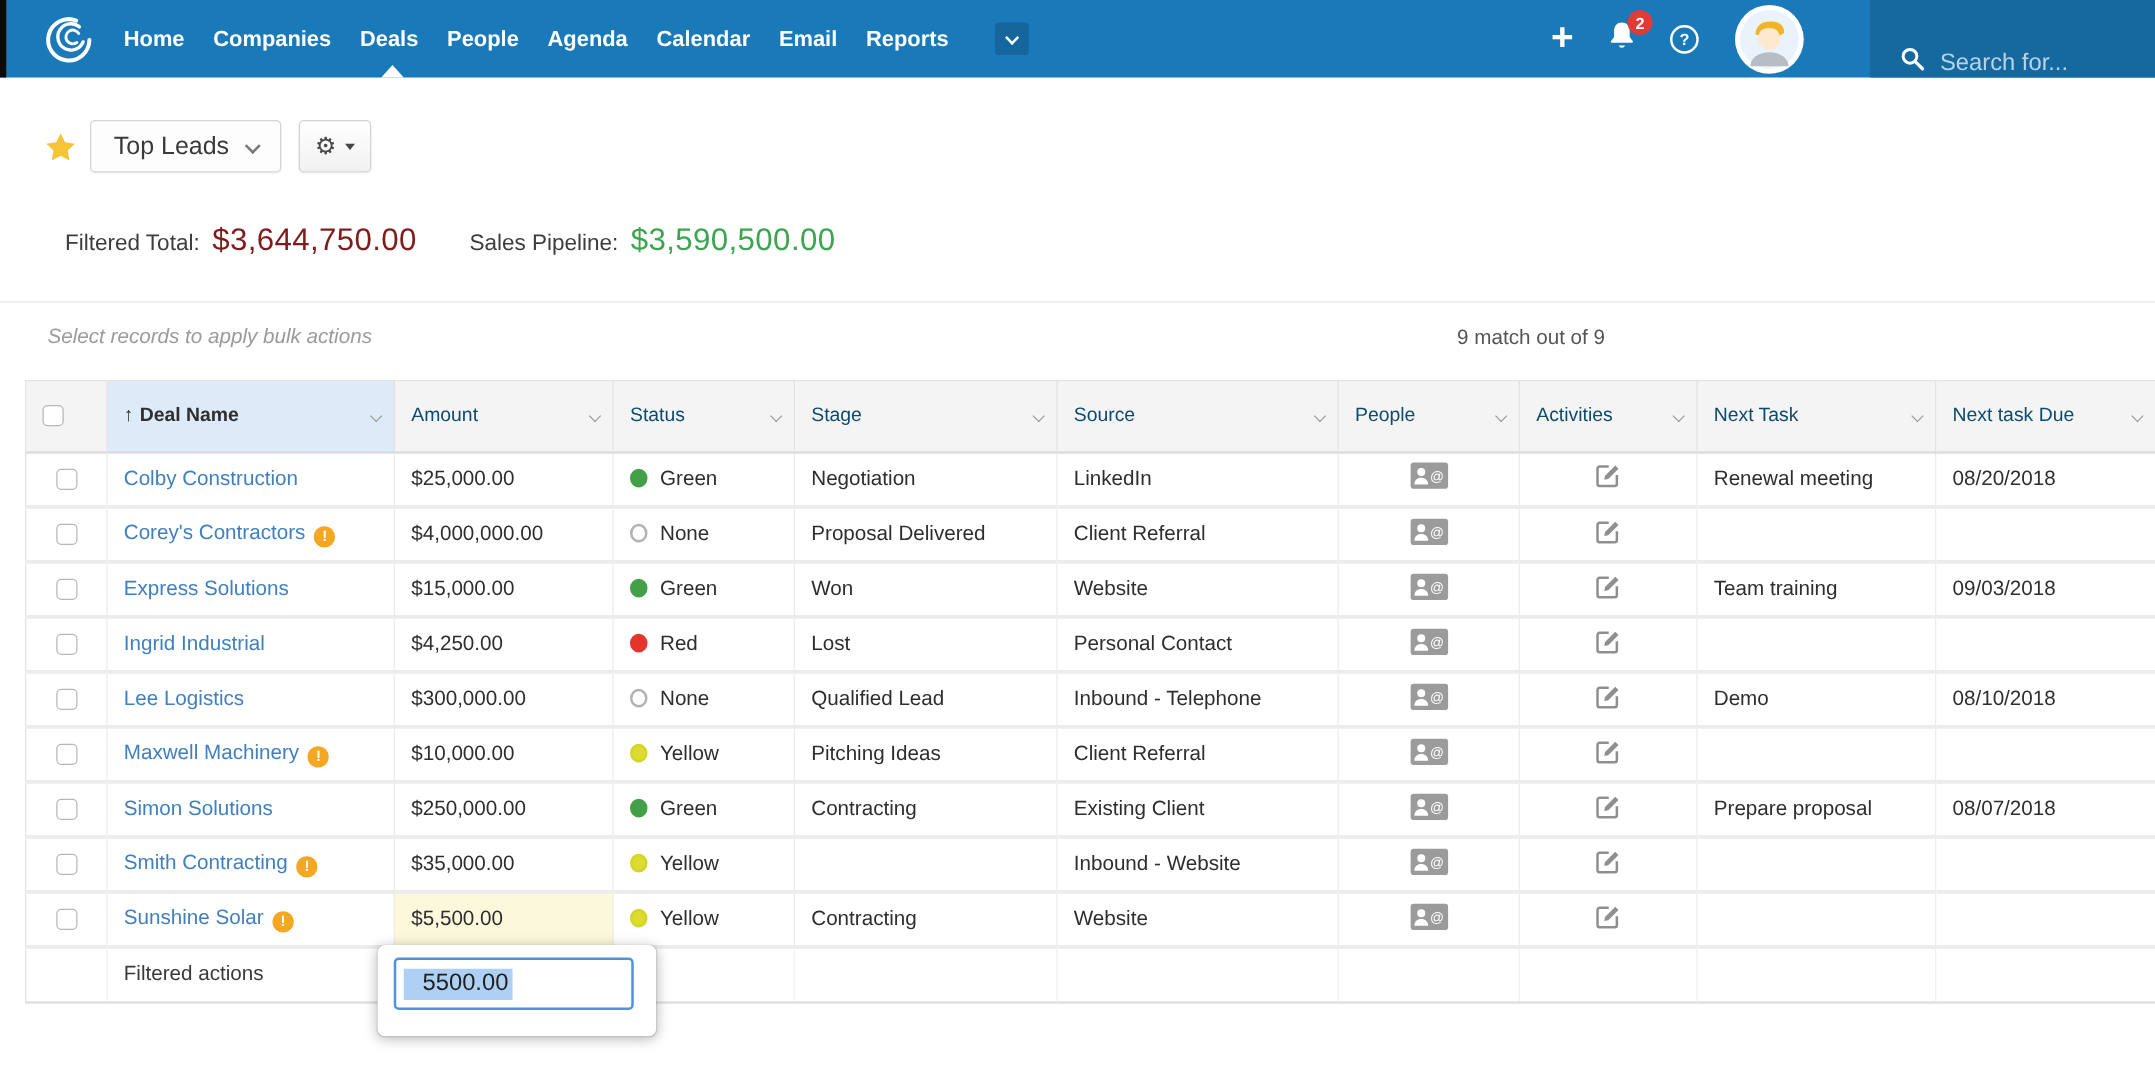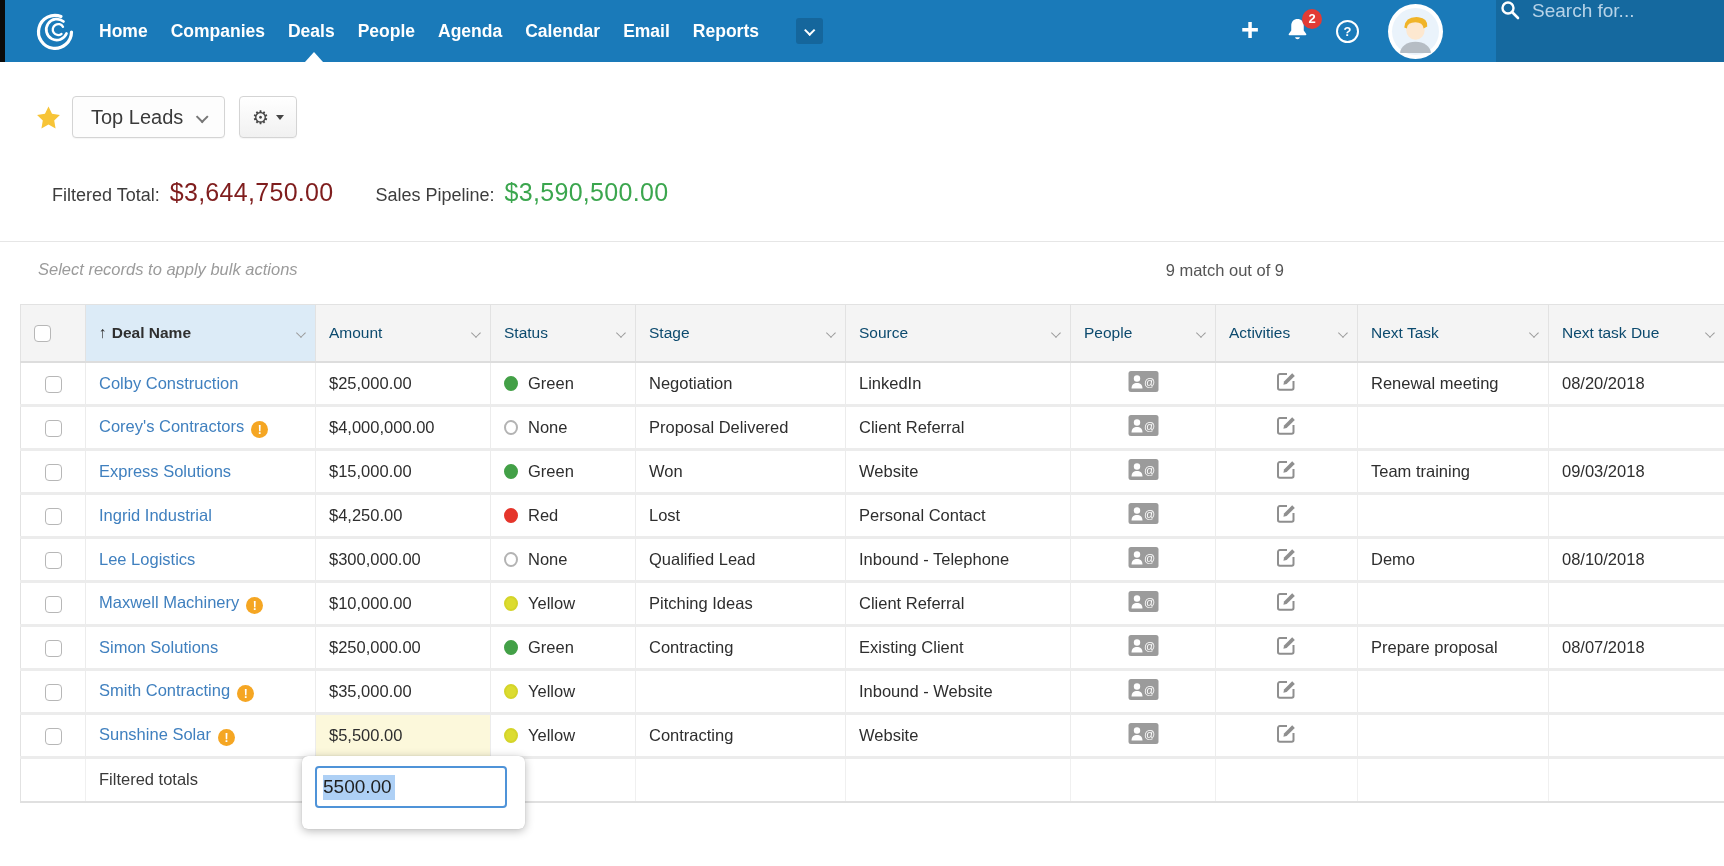--- a/index.html
+++ b/index.html
@@ -26,21 +26,21 @@
   .nav-plus { color:#fff; font-size:31px; font-weight:bold; line-height:1; margin-top:-3px; }
   .bell-wrap { position:relative; }
   .badge { position:absolute; top:-8px; right:-13px; min-width:20px; height:20px; border-radius:10px;
            background:#e23b35; color:#fff; font-size:13px; font-weight:bold;
            display:flex; align-items:center; justify-content:center; padding:0 5px; }
   .help { width:23px; height:23px; border:2.4px solid #fff; border-radius:50%; color:#fff;
           font-size:13px; font-weight:bold; display:flex; align-items:center; justify-content:center; }
   .avatar { width:55px; height:55px; border-radius:50%; background:#fff; margin-left:2px;
             display:flex; align-items:center; justify-content:center; }
   .search { width:228px; height:62px; background:#15699f; margin-left:26px;
-            display:flex; align-items:flex-start; gap:12px; padding-left:4px; }
+            display:flex; align-items:flex-end; gap:12px; padding-left:24px; }
   .search-text { color:#b7d3e8; font-size:19px; }
 
   
   .toolbar { position:absolute; top:95px; left:0; width:1724px; height:44px; }
   .star { position:absolute; left:35px; top:10px; }
   .btn { background:#fdfdfd; border:1px solid #d4d4d4; border-radius:4px; color:#3c3c3c;
          display:inline-flex; align-items:center; cursor:pointer;
          box-shadow:0 1px 1px rgba(0,0,0,0.04); }
   .list-btn { position:absolute; left:72px; top:1px; height:42px; padding:0 18px; gap:14px;
               font-size:20px; color:#3a3a3a; }
@@ -95,21 +95,21 @@
   .dot { display:inline-block; width:14px; height:15px; border-radius:50%; border:2px solid transparent;
          margin-right:10px; vertical-align:-2px; }
   .totals-row td { border-bottom:2px solid #e0e0e0; border-right:1px solid #f0f0f0; font-size:16.5px; color:#3a3a3a; }
 
   
   .popup { position:absolute; left:302px; top:756px; width:223px; height:73px; background:#fff;
            border-radius:6px; box-shadow:0 2px 10px rgba(0,0,0,0.28), 0 0 1px rgba(0,0,0,0.2); z-index:10; }
   .popup-input { position:absolute; left:13px; top:10px; width:192px; height:42px;
                  border:2px solid #4f93d8; border-radius:4px; font-size:19px; color:#1f1f1f;
                  display:flex; align-items:center; padding-left:6px; }
-  .popup-input .sel { background:#aed0f5; padding:1px 3px 2px 0;text-align:right; }
+  .popup-input .sel { background:#aed0f5; padding:1px 3px 2px 15px;text-align:right; }
 </style>
 </head>
 <body>
 
 <div class="nav">
   <div class="nav-edge"></div>
   <span class="logo">
     <svg width="44" height="44" viewBox="0 0 44 44" fill="none" stroke="#fff" stroke-linecap="round">
       <path d="M28 7.5 A16.5 16.5 0 1 0 38.5 23" stroke-width="3.2"></path>
       <path d="M30.5 12.5 A10.5 10.5 0 1 0 33.5 24.5" stroke-width="2.7"></path>
@@ -523,21 +523,21 @@
         </svg>
       </span>
     </td>
     <td></td>
     <td></td>
   </tr>
 </tbody>
   <tbody>
   <tr class="totals-row">
     <td class="center"></td>
-    <td>Filtered totals</td>
+    <td>Filtered actions</td>
     <td></td>
     <td></td>
           <td></td>
           <td></td>
     <td></td>
           <td></td>
           <td></td>
     <td></td>
   </tr>
   </tbody>

